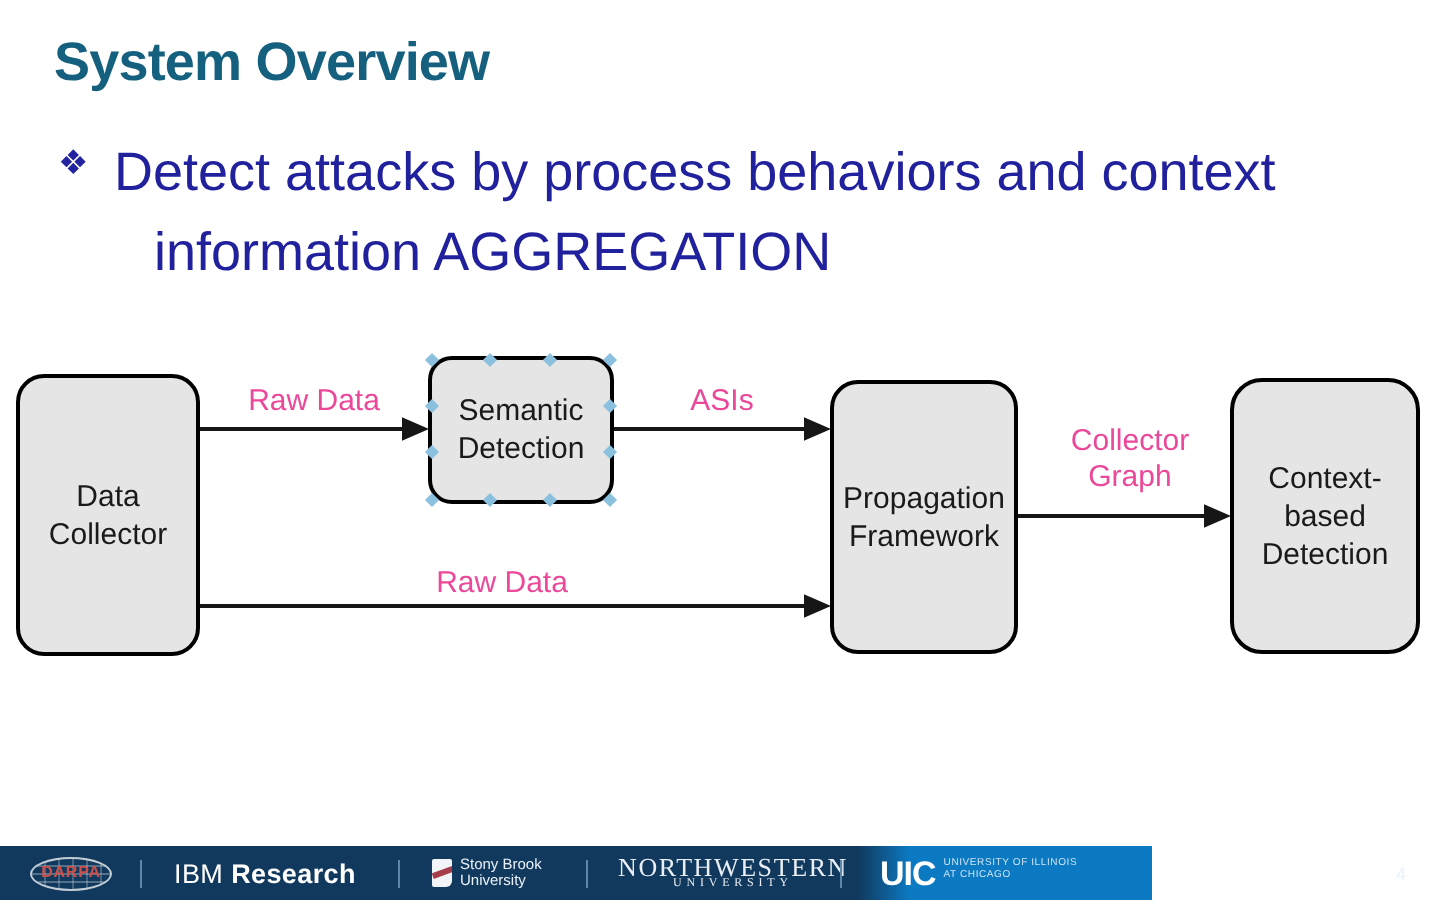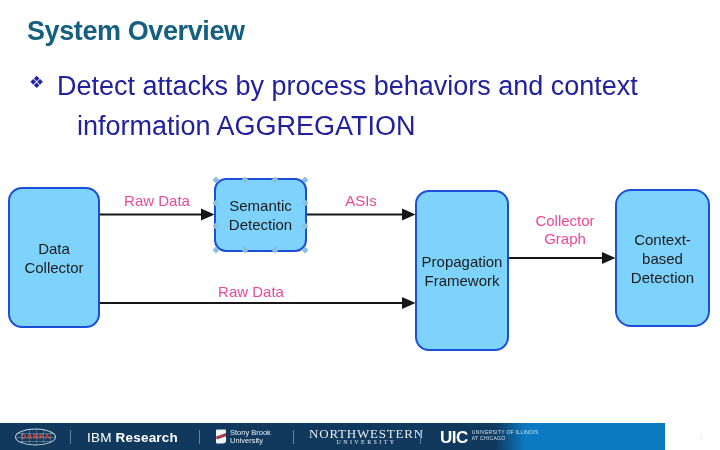--- a/index.html
+++ b/index.html
@@ -20,50 +20,49 @@
   }
   .bullet-line{
     position:absolute;left:57px;
     font-size:27px;color:#21219e;white-space:nowrap;
   }
   .bullet-line.l1{top:71px;}
   .bullet-line.l2{top:111px;margin-left:20px;}
 
   
   .node{
-    position:absolute;box-sizing:border-box;background:#7dd3fc;
-    border:2px solid #1d4ed8;border-radius:14px;
+    position:absolute;box-sizing:border-box;background:#e5e5e5;
+    border:2px solid #000000;border-radius:14px;
     display:flex;align-items:center;justify-content:center;
     text-align:center;font-size:15px;line-height:19px;color:#1a1a1a;
     padding:17px 1px;z-index:2;
   }
   .node.n1{left:8px;top:187px;width:92px;height:141px;}
   .node.n2{left:214px;top:178px;width:93px;height:74px;border-radius:12px;}
-  .node.n3{left:415px;top:190px;width:94px;height:161px;}
+  .node.n3{left:415px;top:190px;width:94px;height:137px;}
   .node.n4{left:615px;top:189px;width:95px;height:138px;border-radius:16px;}
 
   .handle{
     position:absolute;width:5px;height:5px;background:#8bc0de;
     transform:translate(-50%,-50%) rotate(45deg);z-index:3;
   }
   .edge-label{
     position:absolute;font-size:15px;color:#ec4899;text-align:center;
     line-height:18px;z-index:1;
   }
   .edge-label.e1{left:112px;top:192px;width:90px;}
   .edge-label.e2{left:331px;top:192px;width:60px;}
   .edge-label.e3{left:206px;top:283px;width:90px;}
   .edge-label.e4{left:525px;top:212px;width:80px;}
   #arrow-layer{position:absolute;left:0;top:0;width:720px;height:450px;pointer-events:none;z-index:1;}
 
   
   .footer{
-    position:absolute;left:0;top:423px;width:636px;height:27px;
+    position:absolute;left:0;top:423px;width:576px;height:27px;
     background:linear-gradient(90deg,#11395e 0%,#11395e 74.5%,#0b7ac2 79%,#0b7ac2 100%);
-    padding-left:29px;
   }
   .f-item{position:absolute;top:50%;transform:translateY(-50%);color:#ffffff;}
   .f-sep{width:1px;height:14px;background:#5d87aa;}
   .sep1{left:70px;} .sep2{left:199px;} .sep3{left:293px;} .sep4{left:420px;}
 
   .darpa{left:15px;width:41px;height:17px;border:1.5px solid #c2cdd6;border-radius:50%;
     box-sizing:border-box;display:flex;align-items:center;justify-content:center;
     background:
       repeating-linear-gradient(0deg,transparent 0 3px,rgba(255,255,255,.28) 3px 4px),
       repeating-linear-gradient(90deg,transparent 0 6px,rgba(255,255,255,.22) 6px 7px);}

